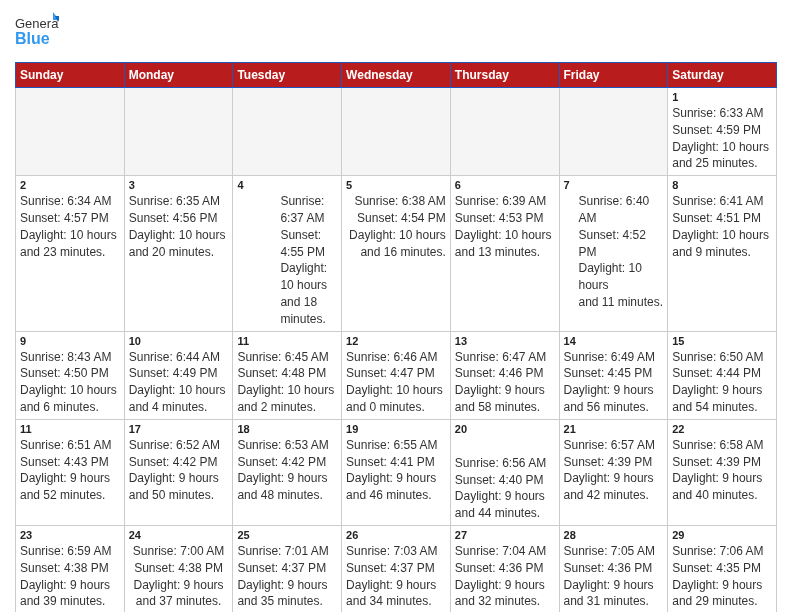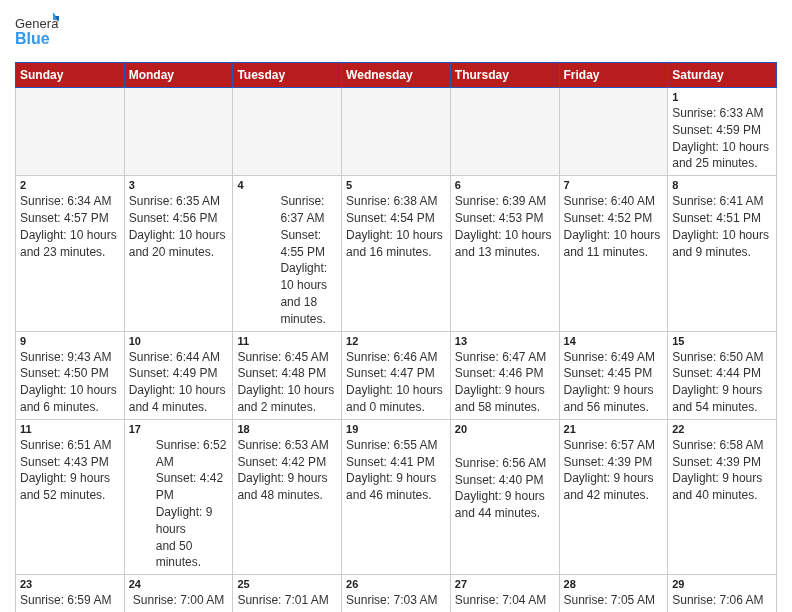--- a/index.html
+++ b/index.html
@@ -144,51 +144,51 @@
           </td>
           <td>
             <div class="day-num">4</div>
             <div class="day-info" style="white-space: pre-line; margin-left: 43px;">Sunrise: 6:37 AM
 Sunset: 4:55 PM
 Daylight: 10 hours
 and 18 minutes.</div>
           </td>
           <td>
             <div class="day-num">5</div>
-            <div class="day-info" style="white-space: pre-line;">Sunrise: 6:38 AM
+            <div class="day-info" style="white-space: pre-line; text-align: right;">Sunrise: 6:38 AM
 Sunset: 4:54 PM
 Daylight: 10 hours
 and 16 minutes.</div>
           </td>
           <td>
             <div class="day-num">6</div>
             <div class="day-info" style="white-space: pre-line;">Sunrise: 6:39 AM
 Sunset: 4:53 PM
 Daylight: 10 hours
 and 13 minutes.</div>
           </td>
           <td>
             <div class="day-num">7</div>
-            <div class="day-info" style="white-space: pre-line;">Sunrise: 6:40 AM
+            <div class="day-info" style="white-space: pre-line; margin-left: 15px;">Sunrise: 6:40 AM
 Sunset: 4:52 PM
 Daylight: 10 hours
 and 11 minutes.</div>
           </td>
           <td>
             <div class="day-num">8</div>
             <div class="day-info" style="white-space: pre-line;">Sunrise: 6:41 AM
 Sunset: 4:51 PM
 Daylight: 10 hours
 and 9 minutes.</div>
           </td>
         </tr>
         <tr>
           <td>
             <div class="day-num">9</div>
-            <div class="day-info" style="white-space: pre-line;">Sunrise: 9:43 AM
+            <div class="day-info" style="white-space: pre-line;">Sunrise: 8:43 AM
 Sunset: 4:50 PM
 Daylight: 10 hours
 and 6 minutes.</div>
           </td>
           <td>
             <div class="day-num">10</div>
             <div class="day-info" style="white-space: pre-line;">Sunrise: 6:44 AM
 Sunset: 4:49 PM
 Daylight: 10 hours
 and 4 minutes.</div>
@@ -232,21 +232,21 @@
         <tr>
           <td>
             <div class="day-num">11</div>
             <div class="day-info" style="white-space: pre-line;">Sunrise: 6:51 AM
 Sunset: 4:43 PM
 Daylight: 9 hours
 and 52 minutes.</div>
           </td>
           <td>
             <div class="day-num">17</div>
-            <div class="day-info" style="white-space: pre-line; margin-left: 27px;">Sunrise: 6:52 AM
+            <div class="day-info" style="white-space: pre-line;">Sunrise: 6:52 AM
 Sunset: 4:42 PM
 Daylight: 9 hours
 and 50 minutes.</div>
           </td>
           <td>
             <div class="day-num">18</div>
             <div class="day-info" style="white-space: pre-line;">Sunrise: 6:53 AM
 Sunset: 4:42 PM
 Daylight: 9 hours
 and 48 minutes.</div>

